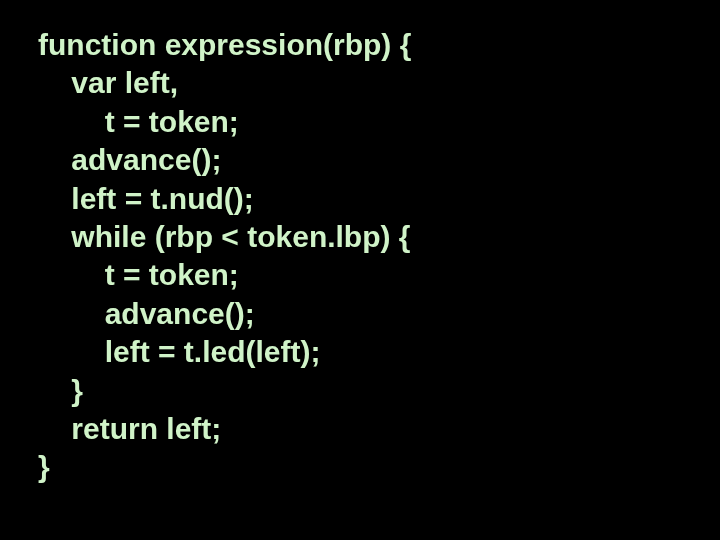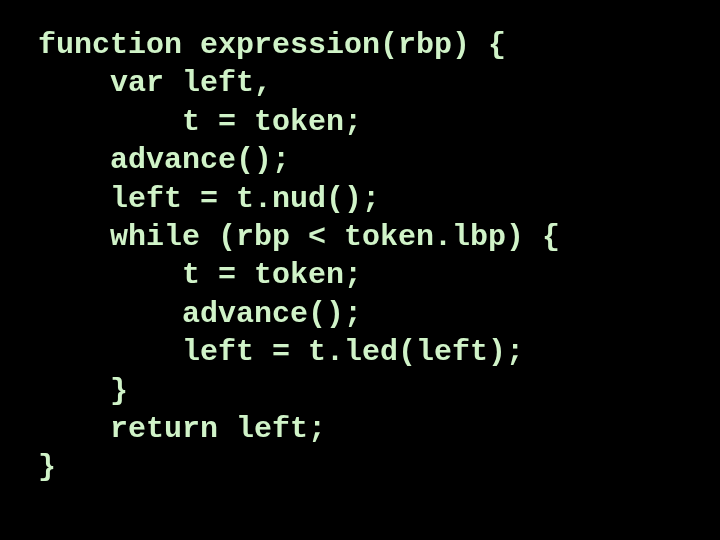--- a/index.html
+++ b/index.html
@@ -4,21 +4,21 @@
 <style>
   html, body {
     margin: 0;
     padding: 0;
     width: 720px;
     height: 540px;
     background: #000000;
     overflow: hidden;
   }
   .code-block {
-    font-family: Liberation Mono, monospace;
+    font-family: Liberation Sans, sans-serif;
     font-weight: bold;
     font-size: 30px;
     line-height: 1.28;
     color: #d0f3c8;
     white-space: pre;
     padding-top: 26px;
     padding-left: 38px;
     letter-spacing: 0px;
   }
   .code-line {

